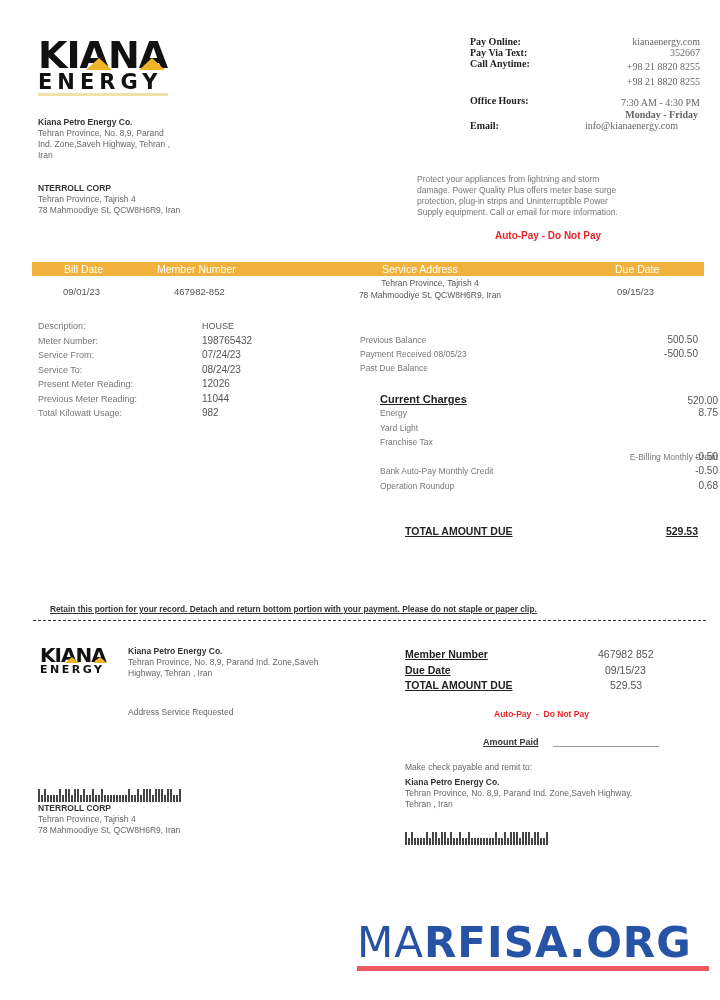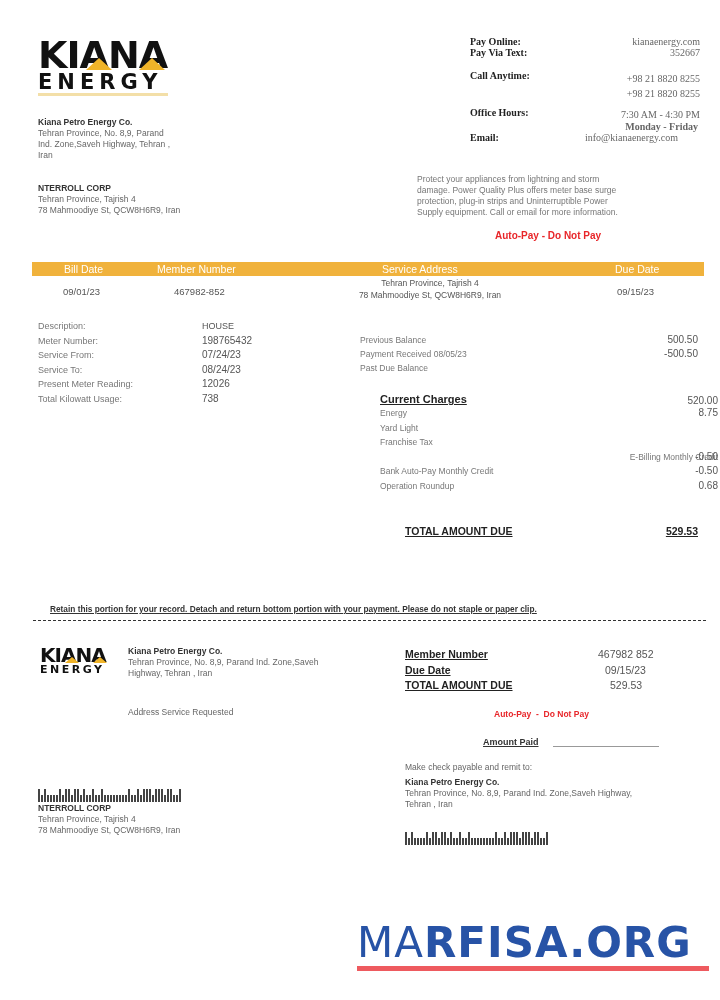--- a/index.html
+++ b/index.html
@@ -65,21 +65,21 @@
 
 <div class="abs serif contact-row" style="left:470px; top:36px; width:230px; font-size:10px; line-height:11px;">
   <div style="position:relative; height:11px;">
     <span class="contact-label">Pay Online:</span>
     <span class="contact-val abs" style="right:0; top:0;">kianaenergy.com</span>
   </div>
   <div style="position:relative; height:11px;">
     <span class="contact-label">Pay Via Text:</span>
     <span class="contact-val abs" style="right:0; top:0;">352667</span>
   </div>
-  <div style="position:relative; height:14px; margin-top:12px;">
+  <div style="position:relative; height:14px; margin-top:0;">
     <span class="contact-label">Call Anytime:</span>
     <span class="contact-val abs" style="right:0; top:3px;">+98 21 8820 8255</span>
   </div>
   <div style="position:relative; height:17px;">
     <span class="contact-val abs" style="right:0; top:4px;">+98 21 8820 8255</span>
   </div>
   <div style="position:relative; height:14px; margin-top:6px;">
     <span class="contact-label">Office Hours:</span>
     <span class="contact-val abs" style="right:0; top:2px;">7:30 AM - 4:30 PM</span>
   </div>
@@ -113,21 +113,22 @@
   <div>78 Mahmoodiye St, QCW8H6R9, Iran</div>
 </div>
 <div class="abs barvals" style="left:617px; top:286px;">09/15/23</div>
 
 <div class="abs kv" style="left:38px; top:319px; width:260px;">
   <div style="position:relative;"><span>Description:</span><span class="v abs" style="left:164px; font-size:9px;">HOUSE</span></div>
   <div style="position:relative;"><span>Meter  Number:</span><span class="v abs" style="left:164px;">198765432</span></div>
   <div style="position:relative;"><span>Service  From:</span><span class="v abs" style="left:164px;">07/24/23</span></div>
   <div style="position:relative;"><span>Service  To:</span><span class="v abs" style="left:164px;">08/24/23</span></div>
   <div style="position:relative;"><span>Present  Meter  Reading:</span><span class="v abs" style="left:164px;">12026</span></div>
-  <div style="position:relative;"><span>Total  Kilowatt  Usage:</span><span class="v abs" style="left:164px;">738</span></div>
+  <div style="position:relative;"><span>Previous  Meter  Reading:</span><span class="v abs" style="left:164px;">11044</span></div>
+  <div style="position:relative;"><span>Total  Kilowatt  Usage:</span><span class="v abs" style="left:164px;">982</span></div>
 </div>
 
 <div class="abs charge" style="left:360px; top:333px; width:338px; line-height:14px;">
   <div style="position:relative;"><span>Previous  Balance</span><span class="amt">500.50</span></div>
   <div style="position:relative;"><span>Payment  Received  08/05/23</span><span class="amt">-500.50</span></div>
   <div style="position:relative;"><span>Past Due  Balance</span><span class="amt"></span></div>
 </div>
 
 <div class="abs charge" style="left:380px; top:392px; width:338px;">
   <div style="position:relative; height:17px;">

